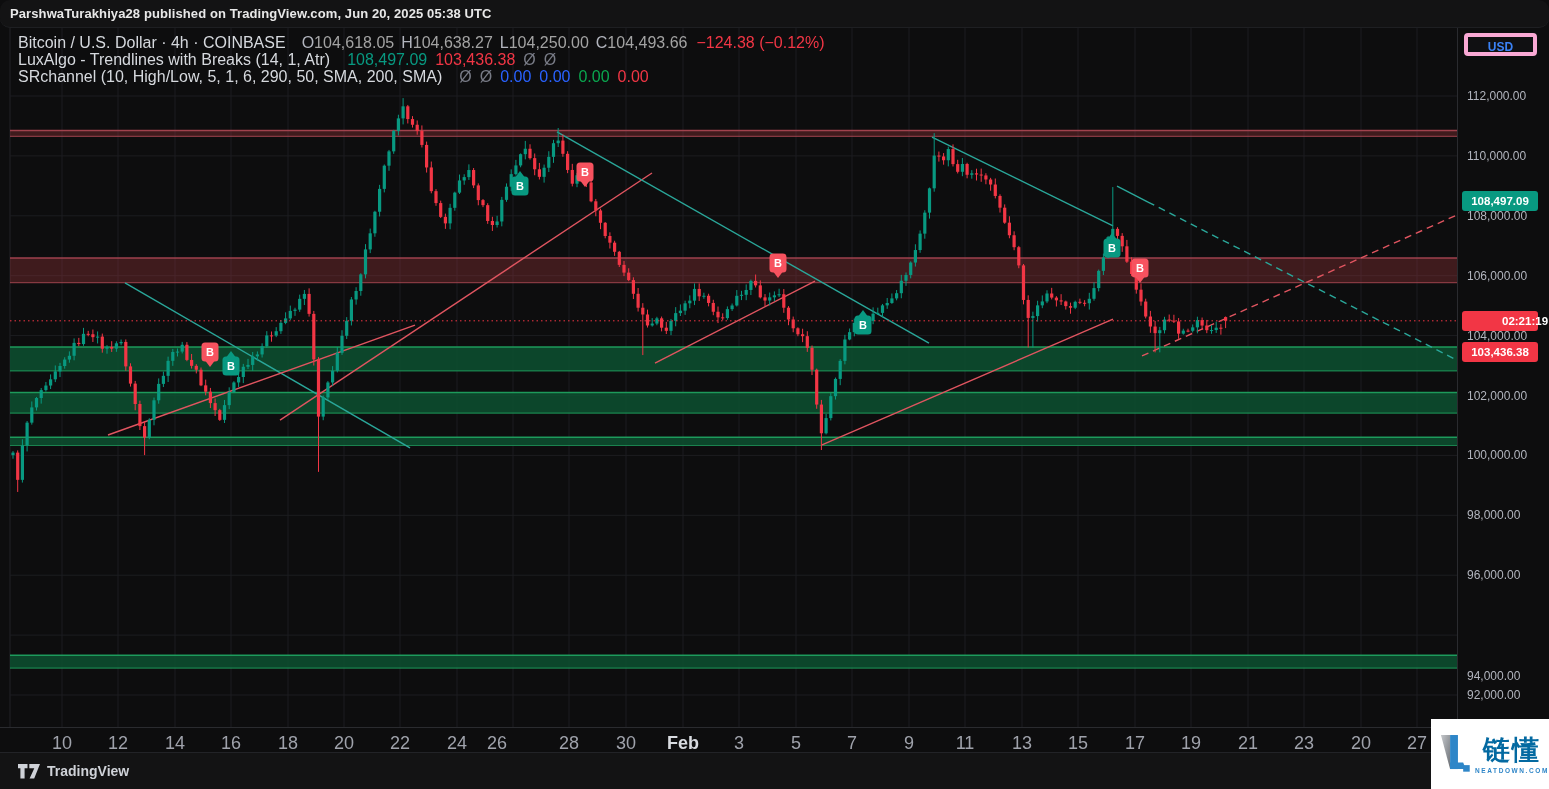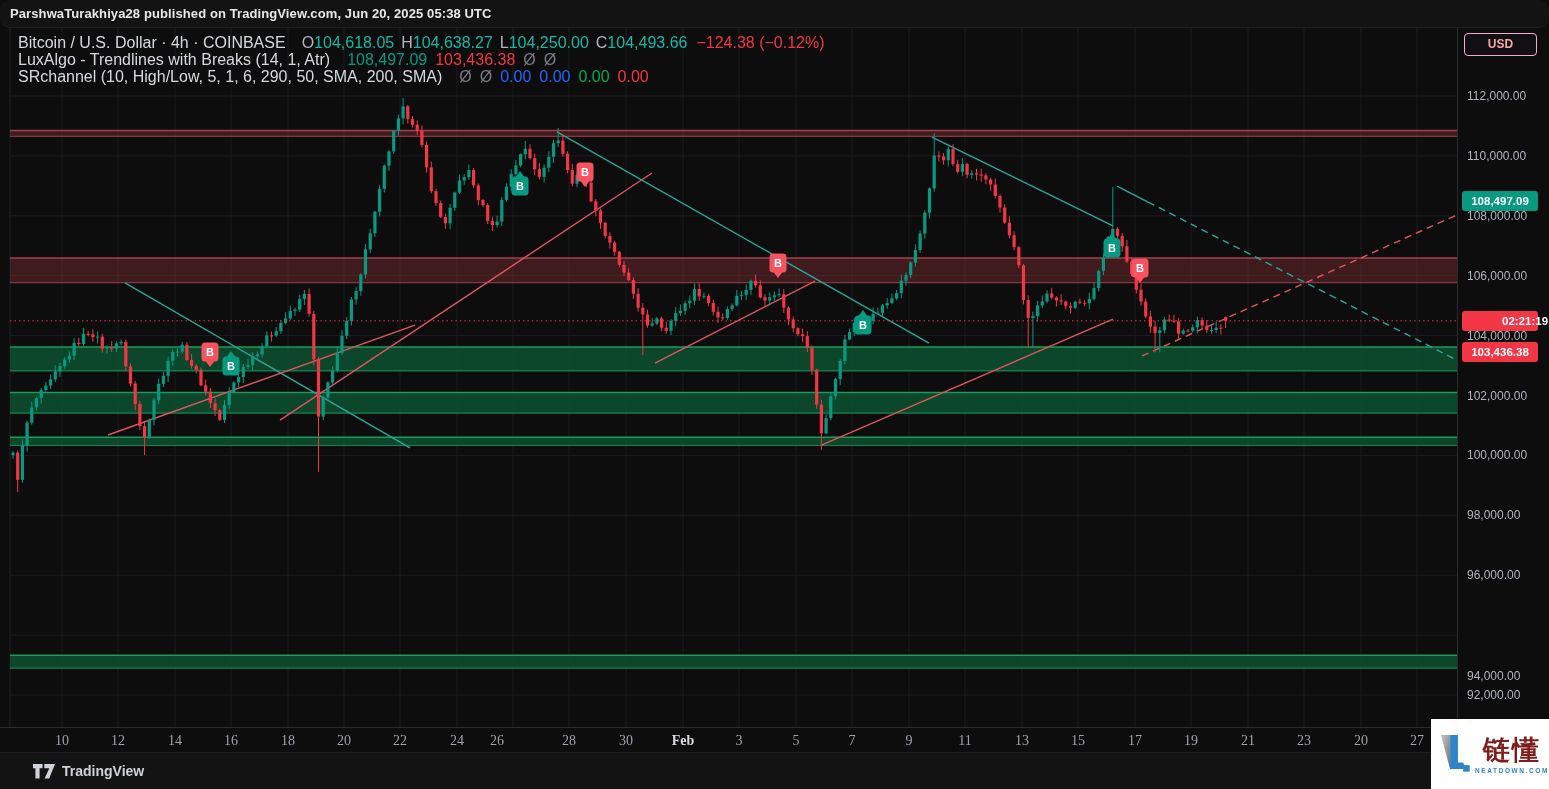--- a/index.html
+++ b/index.html
@@ -13,56 +13,56 @@
   #topbar span { color:#e8e8e8; font-size:13px; font-weight:bold; padding-left:10px; letter-spacing:.1px; }
 
   
   #chart-svg { position:absolute; left:0; top:0; }
 
   
   #legend { position:absolute; left:18px; top:35px; z-index:5; }
   .lg-row { display:flex; align-items:center; height:16px; margin-bottom:1px; font-size:16px; white-space:nowrap; cursor:default; }
   .lg-title { color:#d6d9de; margin-right:9px; }
   .lg-letter { color:#b2b5be; margin-left:7px; }
-  .val-red { color:#14b8a6; }
+  .val-red { color:#a3a3a3; }
   .val-teal { color:#089981; margin-left:8px; }
   .val-red2 { color:#f23645; margin-left:8px; }
   .val-gray { color:#787b86; margin-left:8px; }
   .val-blue { color:#2962ff; margin-left:8px; }
   .val-green { color:#0aa74f; margin-left:8px; }
   .lg-change { color:#f23645; margin-left:9px; }
 
   
   #price-axis { position:absolute; left:1457px; top:28px; width:92px; height:699px; background:#0d0d0e; border-left:1px solid #2a2b2f; }
-  #usd-btn { position:absolute; left:6px; top:5px; width:73px; height:23px; border:1px solid #f9a8d4; border-radius:4px;
-             color:#fca5a5; font-size:12px; font-weight:bold; text-align:center; line-height:21px; cursor:pointer; background:#101012;}
+  #usd-btn { position:absolute; left:6px; top:5px; width:73px; height:23px; border:4px solid #f9a8d4; border-radius:4px;
+             color:#3b82f6; font-size:12px; font-weight:bold; text-align:center; line-height:21px; cursor:pointer; background:#101012;}
   .price-label { position:absolute; left:0; width:86px; text-align:left; padding-left:9px; color:#b2b5be; font-size:12px; height:16px; line-height:16px; }
   .axis-badge { position:absolute; left:4px; width:76px; height:20px; border-radius:3px; color:#fff;
                 font-size:11.5px; font-weight:bold; text-align:center; line-height:20px; }
   .badge-teal { background:#089981; }
   .badge-red  { background:#f23645; }
 
   
   #time-axis { position:absolute; left:0; top:727px; width:1457px; height:25px; background:#0d0d0e; border-top:1px solid #2a2b2f; }
-  .time-label { position:absolute; top:5px; width:34px; margin-left:-17px; text-align:center; font-size:14px; color:#9fa2ab;font-family:Liberation Serif, serif; }
+  .time-label { position:absolute; top:5px; width:34px; margin-left:-17px; text-align:center; font-size:18px; color:#9fa2ab; }
   .time-label.bold { color:#d8dbe0; font-weight:bold; }
 
   
   #footer { position:absolute; left:0; top:752px; width:1489px; height:37px; background:#131314; border-top:1px solid #222327;
-            display:flex; align-items:center;padding-left:15px; }
+            display:flex; align-items:center; }
   #tv-logo { display:flex; align-items:center; margin-left:18px; cursor:pointer; }
   #tv-logo svg { margin-right:7px; }
   #tv-logo span { color:#cfd2d8; font-size:14px; font-weight:bold; }
 
   
   #brand-box { position:absolute; left:1431px; top:719px; width:118px; height:70px; background:#ffffff; z-index:9;
                display:flex; align-items:center; }
   #brand-l { margin-left:6px; }
   #brand-text { display:flex; flex-direction:column; align-items:center; margin-left:4px; }
-  #brand-cjk { color:#7f1d1d; font-size:27px; font-weight:bold; line-height:30px; letter-spacing:2px; }
+  #brand-cjk { color:#0369a1; font-size:27px; font-weight:bold; line-height:30px; letter-spacing:2px; }
   #brand-domain { color:#2e86c8; font-size:6.5px; font-weight:bold; letter-spacing:1.6px; margin-top:2px; }
 </style>
 </head>
 <body>
 
 <div id="app">
 
   <div id="topbar">
     <span>ParshwaTurakhiya28 published on TradingView.com, Jun 20, 2025 05:38 UTC</span>
   </div>

